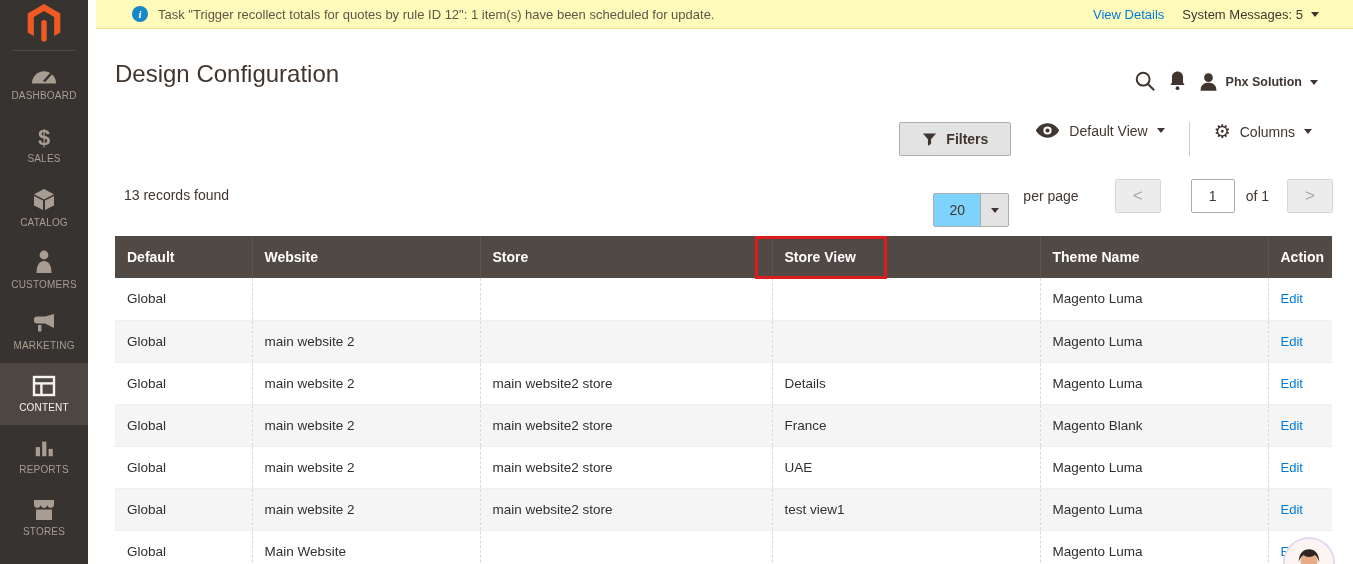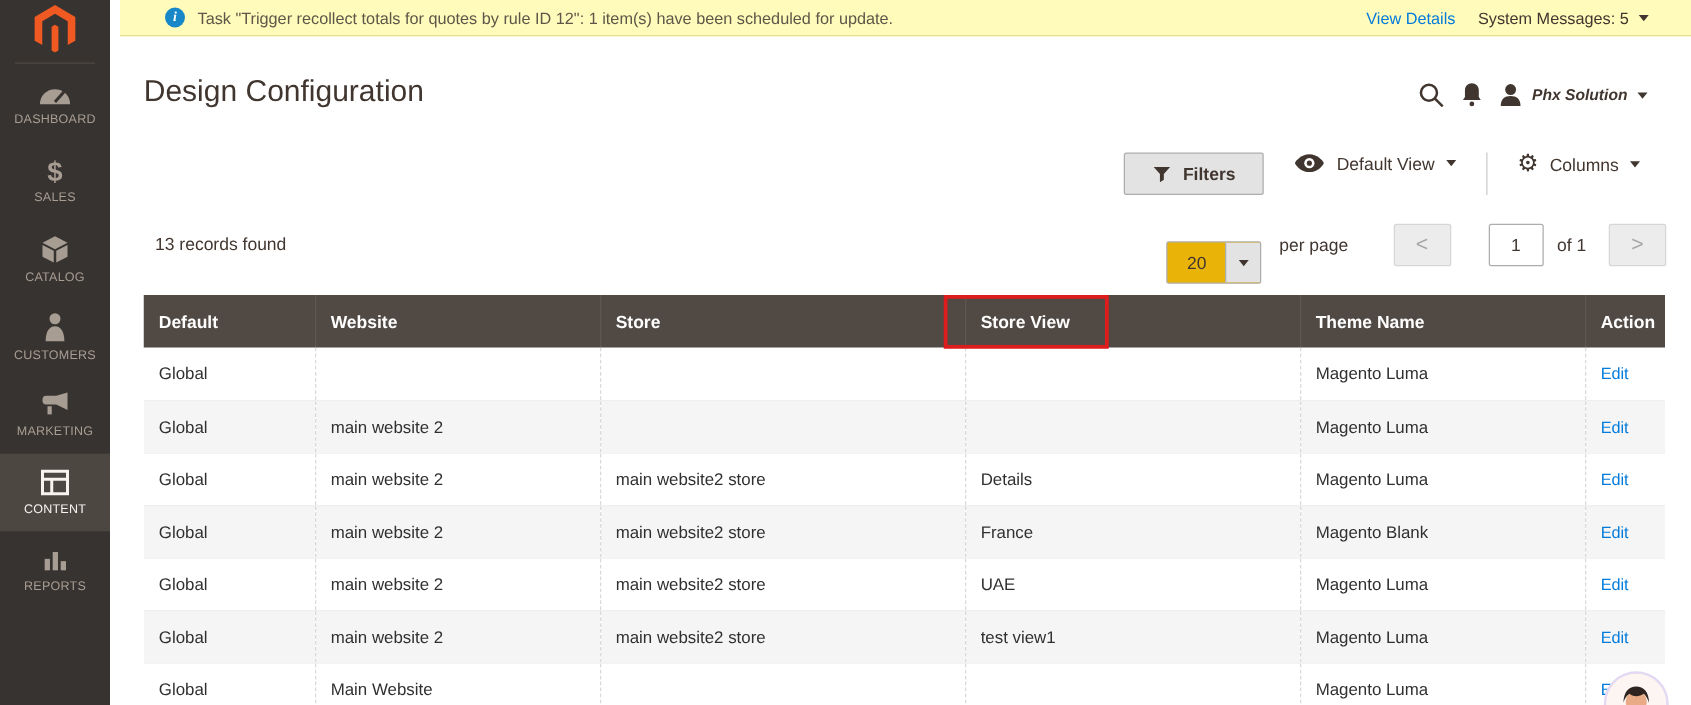--- a/index.html
+++ b/index.html
@@ -26,37 +26,37 @@
   .info-icon { width:16px; height:16px; border-radius:50%; background:#1787c8; color:#fff; font-size:11px;
     font-family:"Liberation Serif",serif; font-style:italic; font-weight:bold; display:flex; align-items:center; justify-content:center; flex:0 0 auto; }
   .notice-right { margin-left:auto; display:flex; align-items:center; gap:18px; }
   .link { color:#007bdb; font-size:13px; text-decoration:none; cursor:pointer; }
   .sysmsg { font-size:13px; color:#41362f; display:flex; align-items:center; gap:8px; cursor:pointer; }
 
   .caret { display:inline-block; width:0; height:0; border-left:4px solid transparent; border-right:4px solid transparent; border-top:5px solid #41362f; }
 
   
   .page-title { position:absolute; left:115px; top:60px; font-size:24px; font-weight:400; color:#41362f; }
-  .header-icons { position:absolute; right:35px; top:60px; height:32px; display:flex; align-items:center; gap:12px; z-index:2;font-style:italic; }
+  .header-icons { position:absolute; right:35px; top:60px; height:32px; display:flex; align-items:flex-end; gap:12px; z-index:2; }
   .hicon { cursor:pointer; display:flex; align-items:center; }
   .user-chip { display:flex; align-items:center; gap:8px; cursor:pointer; }
   .user-chip .uname { font-size:12.5px; font-weight:600; color:#41362f; }
 
   
   .toolbar { position:absolute; right:41px; top:122px; height:36px; display:flex; align-items:flex-start; gap:24px; }
   .btn-filters { display:flex; align-items:center; gap:9px; background:#e3e3e3; border:1px solid #adadad; border-radius:2px;
     height:34px; padding:0 22px; font-size:14px; font-weight:600; color:#41362f; cursor:pointer; }
   .tool-group { display:flex; align-items:center; gap:9px; cursor:pointer; font-size:14px; color:#41362f; }
   .tool-divider { width:1px; height:34px; background:#ccc; }
   .gear-glyph { font-size:19px; color:#41362f; line-height:1; }
 
   
   .records { position:absolute; left:124px; top:187px; font-size:14px; color:#41362f; }
   .pager { position:absolute; right:20px; top:178px; height:36px; display:flex; align-items:center; }
-  .perpage-select { display:flex; height:34px; border:1px solid #adadad; border-radius:2px; background:#eab308; overflow:hidden; cursor:pointer;margin-top:28px; }
+  .perpage-select { display:flex; height:34px; border:1px solid #adadad; border-radius:2px; background:#7dd3fc; overflow:hidden; cursor:pointer;margin-top:28px; }
   .pp-value { width:46px; display:flex; align-items:center; justify-content:center; font-size:14px; color:#41362f; }
   .pp-arrow { width:28px; background:#e3e3e3; border-left:1px solid #adadad; display:flex; align-items:center; justify-content:center; }
   .pp-label { font-size:14px; color:#41362f; margin:0 36px 0 14px; }
   .nav-btn { width:46px; height:34px; background:#ececec; border:1px solid #d6d6d6; border-radius:2px; color:#a6a6a6;
     font-size:17px; display:flex; align-items:center; justify-content:center; }
   .page-input { width:44px; height:34px; border:1px solid #adadad; border-radius:2px; text-align:center; font-size:14px;
     color:#41362f; margin-left:30px; font-family:inherit; }
   .of-label { font-size:14px; color:#41362f; margin:0 18px 0 11px; }
 
   
@@ -135,20 +135,27 @@
         </svg>
         <span class="lbl">CONTENT</span>
       </div>
       <div class="side-item">
         <svg width="22" height="22" viewBox="0 0 24 24">
           <rect x="3" y="11" width="4.6" height="10" fill="currentColor"></rect>
           <rect x="10" y="5" width="4.6" height="16" fill="currentColor"></rect>
           <rect x="17" y="13" width="4.6" height="8" fill="currentColor"></rect>
         </svg>
         <span class="lbl">REPORTS</span>
+      </div>
+      <div class="side-item">
+        <svg width="24" height="22" viewBox="0 0 24 22">
+          <path fill="currentColor" d="M2 1 L22 1 L22 5.5 C22 7.5 20.6 9 18.7 9 C17 9 15.7 7.8 15.3 6.2 C14.9 7.8 13.6 9 12 9 C10.4 9 9.1 7.8 8.7 6.2 C8.3 7.8 7 9 5.3 9 C3.4 9 2 7.5 2 5.5 Z"></path>
+          <path fill="currentColor" d="M4 10.5 L20 10.5 L20 21 L4 21 Z"></path>
+        </svg>
+        <span class="lbl">STORES</span>
       </div>
     </nav>
   </aside>
 
   <div class="notice-bar">
     <span class="info-icon">i</span>
     <span class="notice-msg">Task "Trigger recollect totals for quotes by rule ID 12": 1 item(s) have been scheduled for update.</span>
     <span class="notice-right">
       <a class="link">View Details</a>
       <span class="sysmsg">

